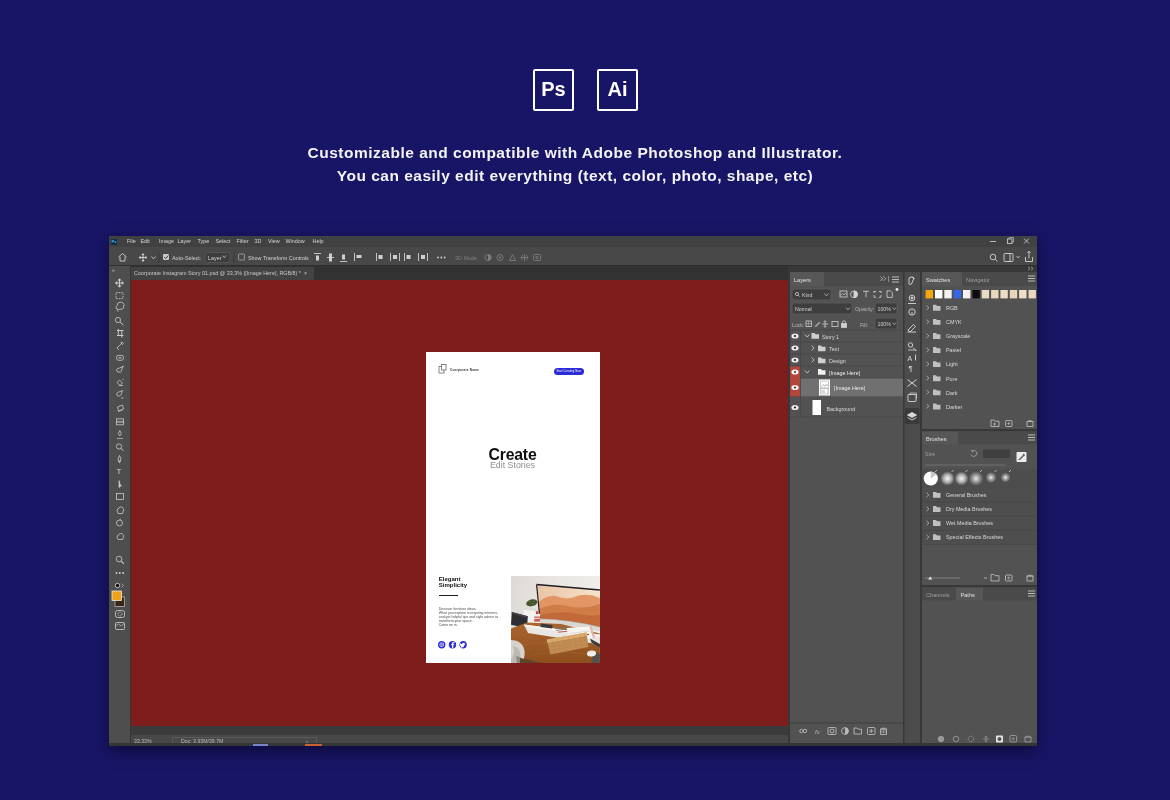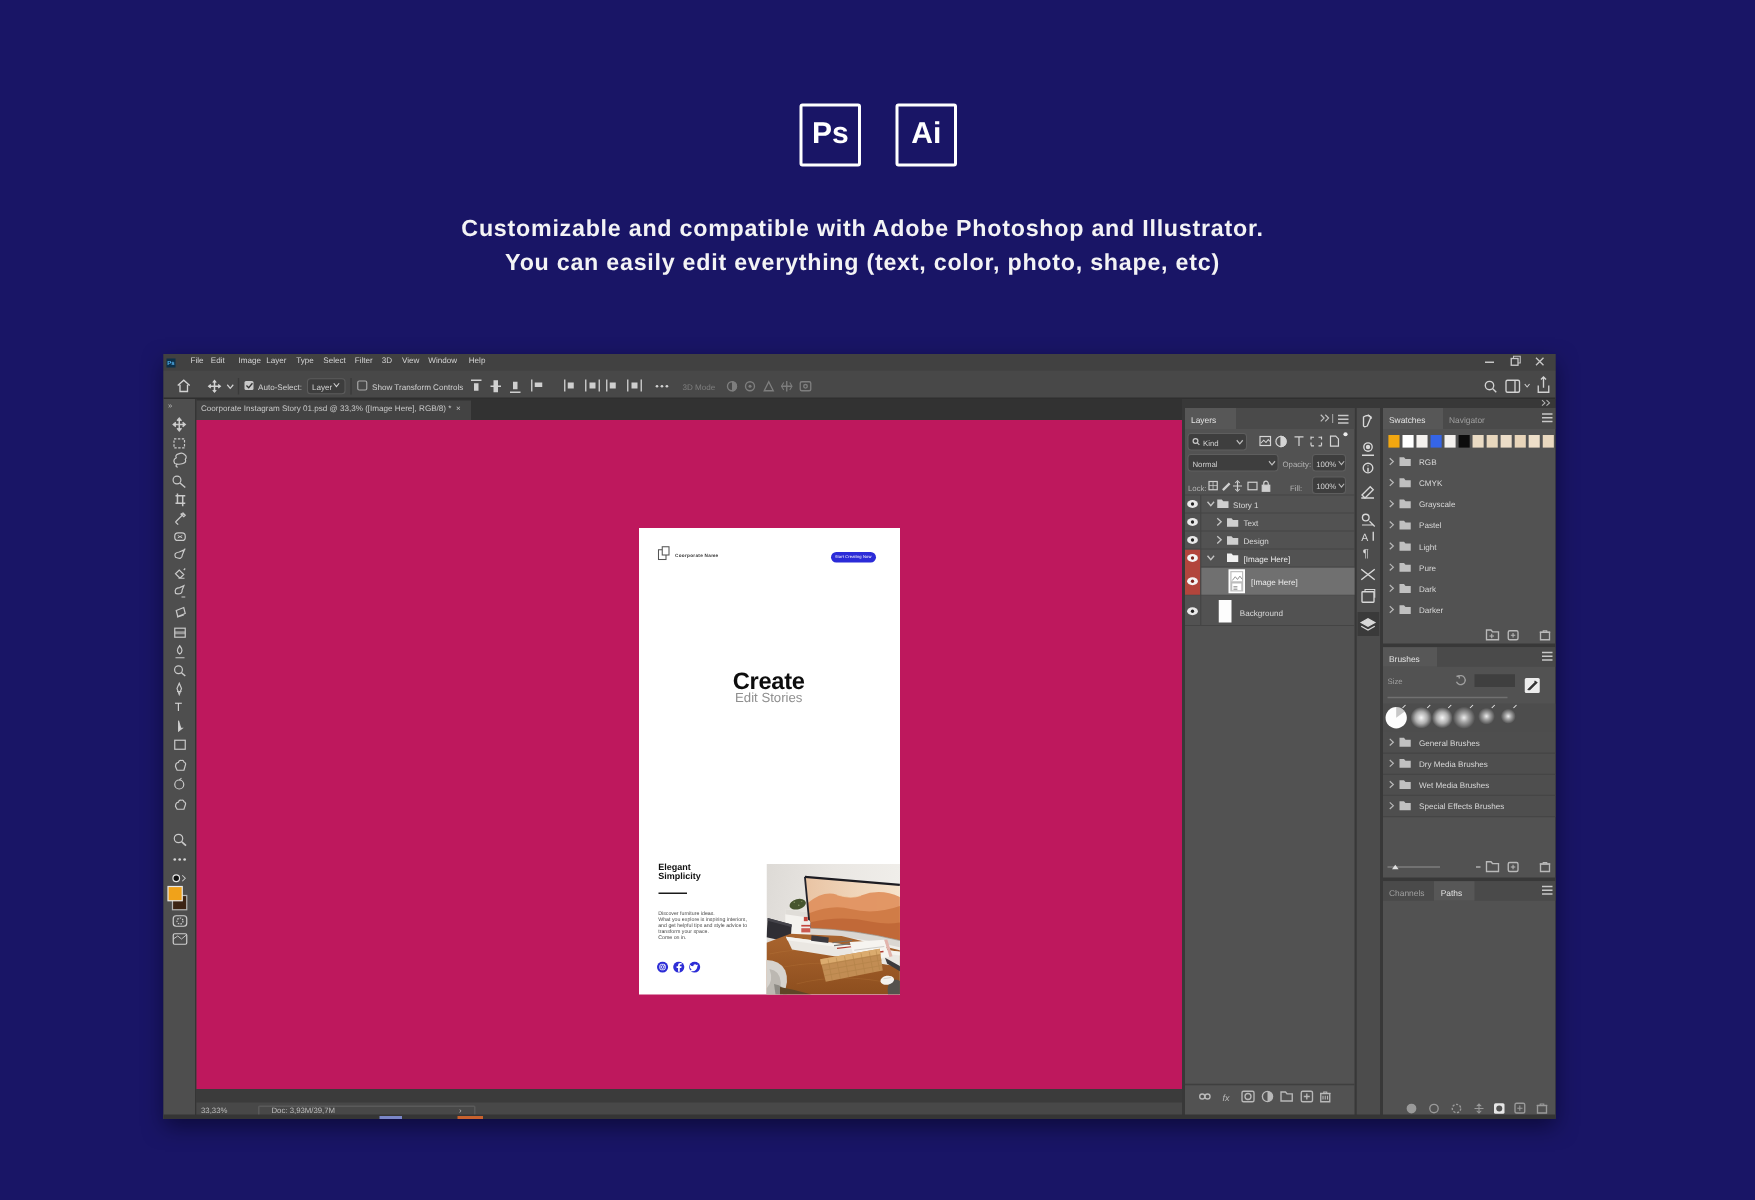--- a/index.html
+++ b/index.html
@@ -17,21 +17,21 @@
          background:#3c3c3c; box-shadow:0 5px 14px rgba(0,0,15,0.5); }
   #menubar { position:absolute; left:0; top:0; width:928px; height:11px; background:#414141; }
   .menu { position:absolute; top:2.4px; font-size:5.4px; color:#d4d4d4; }
   #pslogo { position:absolute; left:2px; top:3px; width:6px; height:6px; background:#0d3049; color:#53b2f0;
             font-size:4px; font-weight:700; text-align:center; line-height:6.5px; }
   #optbar { position:absolute; left:0; top:11px; width:928px; height:19px; background:#484848; border-bottom:1px solid #2f2f2f;}
   #toolbar { position:absolute; left:0; top:30px; width:22px; height:480px; background:#4e4e4e; border-right:1px solid #353535; }
   #tabbar { position:absolute; left:22px; top:30px; width:659px; height:14px; background:#323232; }
   #tab { position:absolute; left:0; top:1px; width:183px; height:13px; background:#434343;
          color:#c9c9c9; font-size:5.4px; line-height:13px; padding-left:3px; white-space:nowrap; overflow:hidden;}
-  #canvas { position:absolute; left:22px; top:44px; width:659px; height:446px; background:#be185d; }
+  #canvas { position:absolute; left:22px; top:44px; width:659px; height:446px; background:#7f1d1d; }
   #hscroll { position:absolute; left:22px; top:490px; width:659px; height:9px; background:#3b3b3b; }
   #status { position:absolute; left:22px; top:499px; width:659px; height:11px; background:#484848; color:#bdbdbd; font-size:5.2px; }
 
   
   #dock { position:absolute; left:679px; top:30px; width:249px; height:480px; background:#383838; }
 
   
   #artboard { position:absolute; left:294.5px; top:72px; width:174px; height:311px; background:#ffffff; }
 </style>
 </head>

